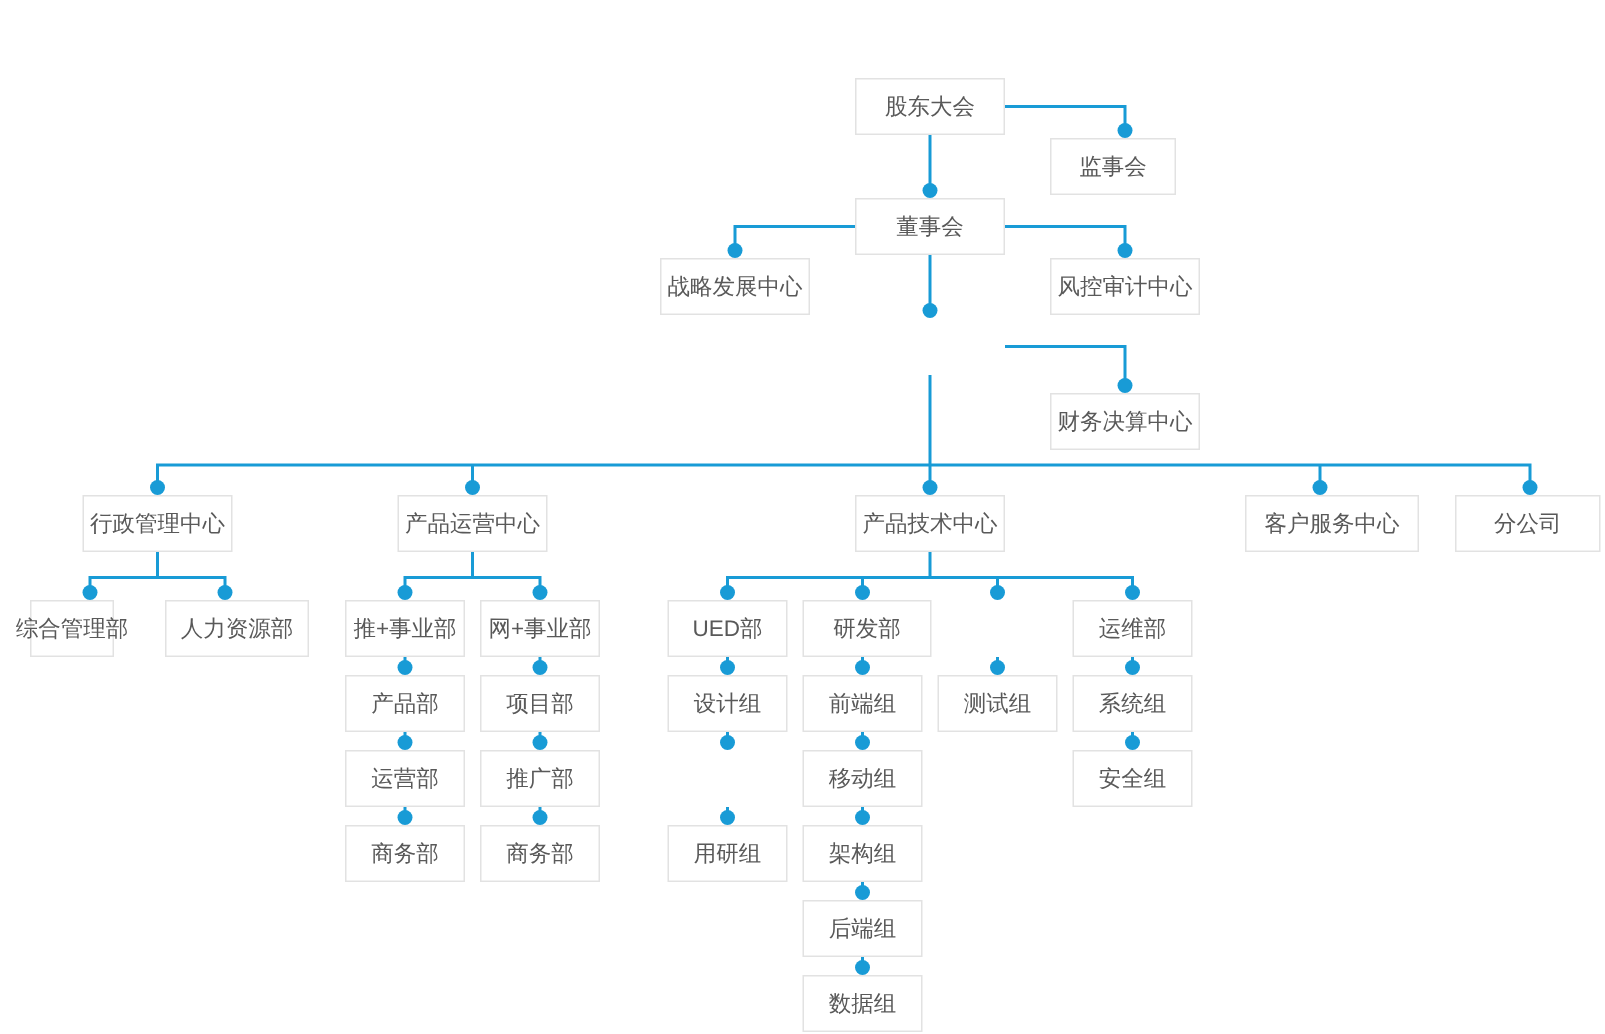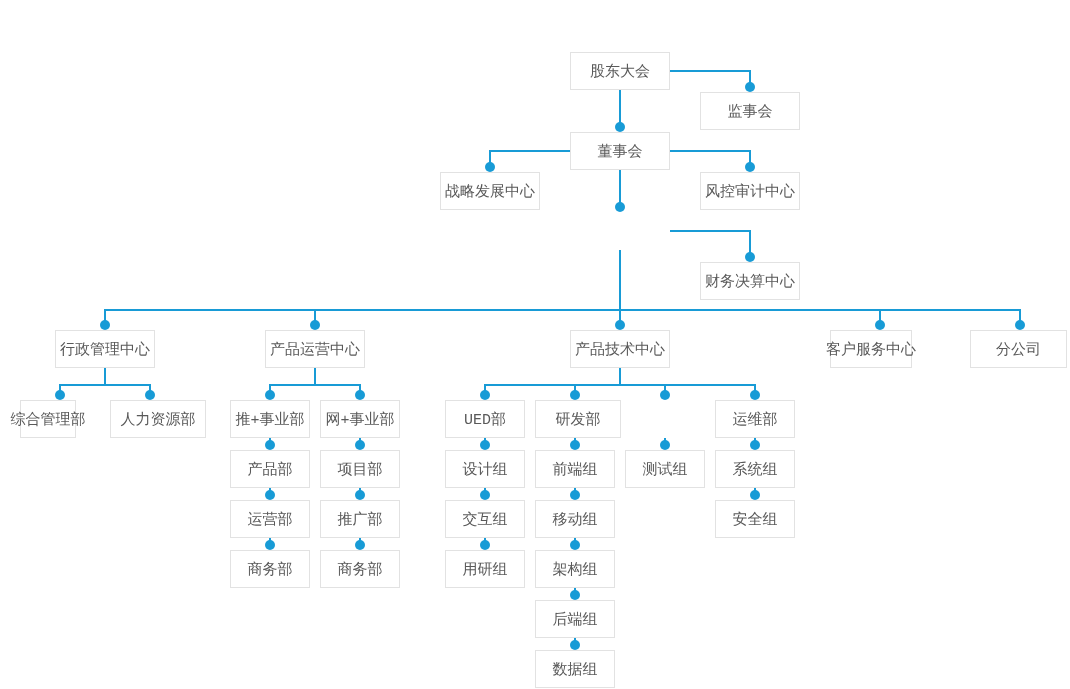--- a/index.html
+++ b/index.html
@@ -28,21 +28,20 @@
     background: #ffffff;
     border: 1px solid #e2e2e2;
     display: flex;
     align-items: center;
     justify-content: center;
     font-size: 15px;
     color: #595959;
     z-index: 2;
     white-space: nowrap;
     cursor: default;
-    font-family: Liberation Mono, monospace;
   }
 </style>
 </head>
 <body>
 
 <div class="canvas">
 
   <svg class="wires" width="1070" height="689" viewBox="0 0 1070 689">
     <g stroke="#189bd6" stroke-width="2" fill="none">
       <path d="M620,90 V127"></path>
@@ -100,30 +99,30 @@
       <circle cx="575" cy="495" r="5"></circle>
       <circle cx="755" cy="495" r="5"></circle>
       <circle cx="485" cy="545" r="5"></circle>
       <circle cx="575" cy="545" r="5"></circle>
       <circle cx="575" cy="595" r="5"></circle>
       <circle cx="575" cy="645" r="5"></circle>
     </g>
   </svg>
 
   <div class="node" style="left:570px;top:52px;width:100px">股东大会</div>
-  <div class="node" style="left:700px;top:92px;width:100px">监事会</div>
+  <div class="node" style="left:700px;top:92px;width:84px">监事会</div>
   <div class="node" style="left:570px;top:132px;width:100px">董事会</div>
   <div class="node" style="left:440px;top:172px;width:100px">战略发展中心</div>
   <div class="node" style="left:700px;top:172px;width:100px">风控审计中心</div>
   <div class="node" style="left:700px;top:262px;width:100px">财务决算中心</div>
 
   <div class="node" style="left:55px;top:330px;width:100px">行政管理中心</div>
   <div class="node" style="left:265px;top:330px;width:100px">产品运营中心</div>
   <div class="node" style="left:570px;top:330px;width:100px">产品技术中心</div>
-  <div class="node" style="left:830px;top:330px;width:82px">客户服务中心</div>
+  <div class="node" style="left:830px;top:330px;width:116px">客户服务中心</div>
   <div class="node" style="left:970px;top:330px;width:97px">分公司</div>
 
   <div class="node" style="left:20px;top:400px;width:56px">综合管理部</div>
   <div class="node" style="left:110px;top:400px;width:96px">人力资源部</div>
 
   <div class="node" style="left:230px;top:400px;width:80px">推+事业部</div>
   <div class="node" style="left:320px;top:400px;width:80px">网+事业部</div>
   <div class="node" style="left:230px;top:450px;width:80px">产品部</div>
   <div class="node" style="left:320px;top:450px;width:80px">项目部</div>
   <div class="node" style="left:230px;top:500px;width:80px">运营部</div>
@@ -131,21 +130,20 @@
   <div class="node" style="left:230px;top:550px;width:80px">商务部</div>
   <div class="node" style="left:320px;top:550px;width:80px">商务部</div>
 
   <div class="node" style="left:445px;top:400px;width:80px">UED部</div>
   <div class="node" style="left:535px;top:400px;width:86px">研发部</div>
   <div class="node" style="left:715px;top:400px;width:80px">运维部</div>
   <div class="node" style="left:445px;top:450px;width:80px">设计组</div>
   <div class="node" style="left:535px;top:450px;width:80px">前端组</div>
   <div class="node" style="left:625px;top:450px;width:80px">测试组</div>
   <div class="node" style="left:715px;top:450px;width:80px">系统组</div>
-  <div class="node" style="left:445px;top:500px;width:80px">交互组</div>
   <div class="node" style="left:535px;top:500px;width:80px">移动组</div>
   <div class="node" style="left:715px;top:500px;width:80px">安全组</div>
   <div class="node" style="left:445px;top:550px;width:80px">用研组</div>
   <div class="node" style="left:535px;top:550px;width:80px">架构组</div>
   <div class="node" style="left:535px;top:600px;width:80px">后端组</div>
   <div class="node" style="left:535px;top:650px;width:80px">数据组</div>
 
 </div>
 
 </body></html>

